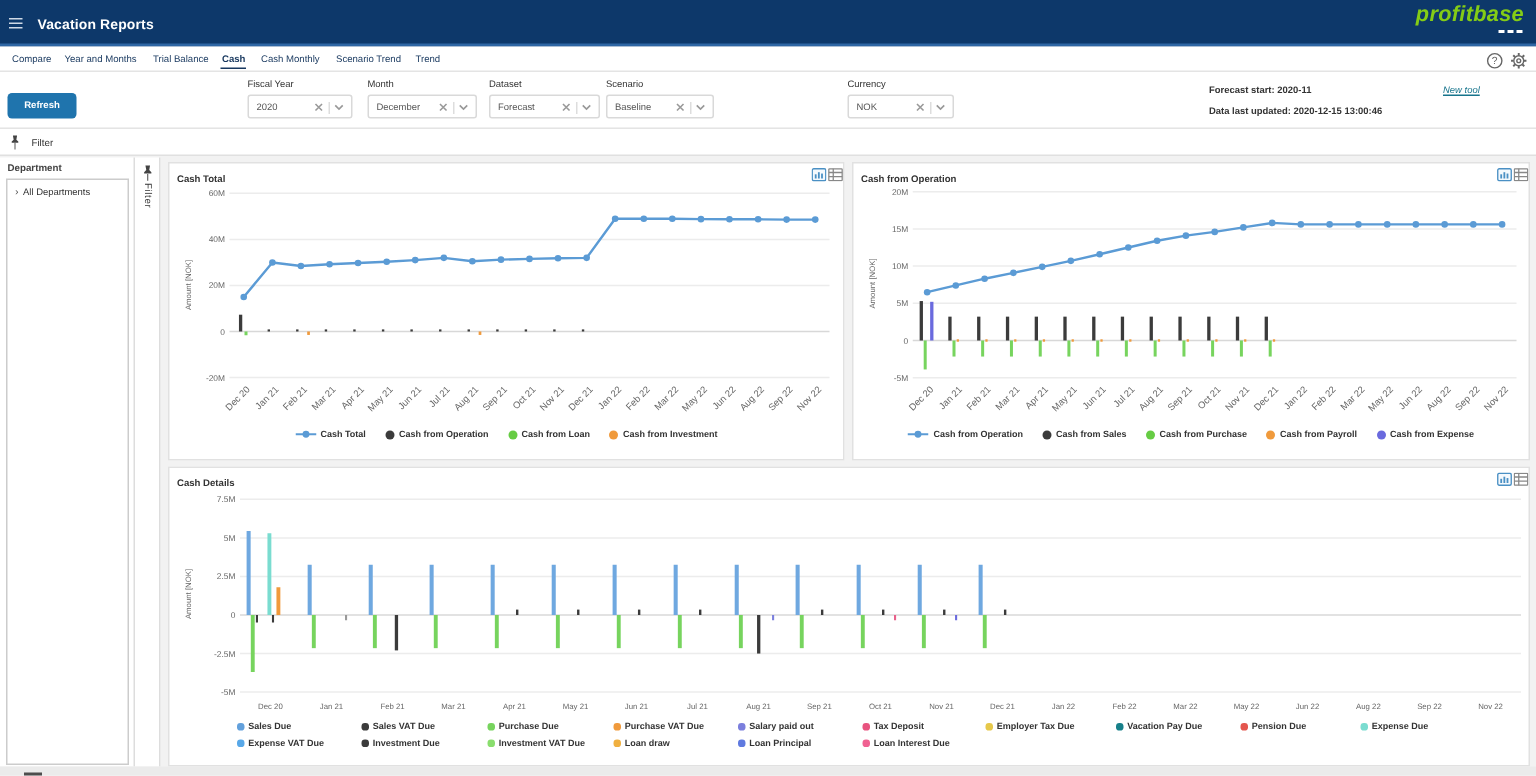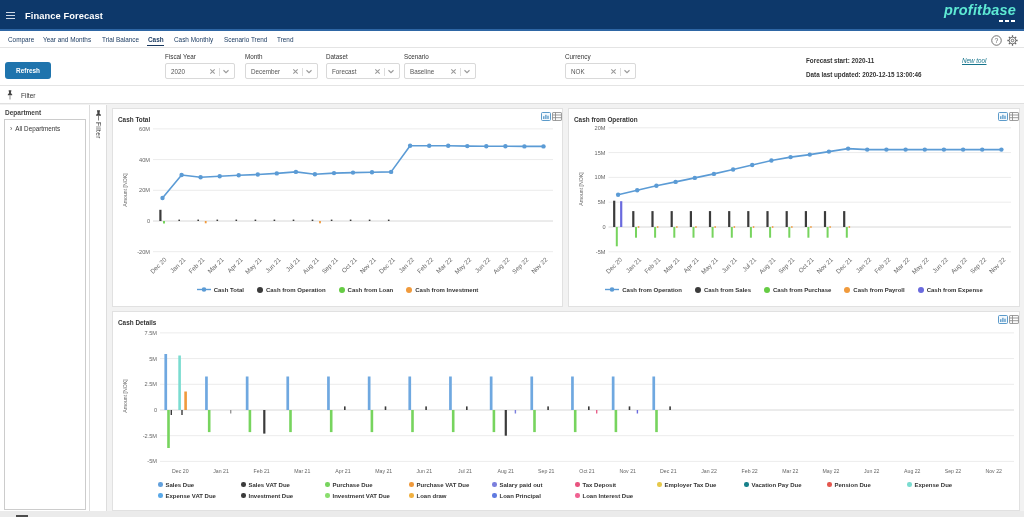--- a/index.html
+++ b/index.html
@@ -1,19 +1,19 @@
 <!DOCTYPE html>
 <html><head><meta charset="utf-8"><style>
 * { margin:0; padding:0; box-sizing:border-box; }
 body { font-family:"Liberation Sans",sans-serif; width:1024px; height:517px; overflow:hidden; position:relative; background:#f2f2f2; }
 #hdr { position:absolute; left:0; top:0; width:1024px; height:30.5px; background:#0d386a; border-bottom:2.5px solid #2e66a4; }
 #hdr .title { position:absolute; left:25px; top:11px; color:#fff; font-size:9.3px; font-weight:700; letter-spacing:0.1px; line-height:10px; }
 #burger div { width:9.5px; height:1.4px; background:#cfd9e6; margin-bottom:1.9px; }
 #burger { position:absolute; left:5.5px; top:11.5px; }
-#logo { position:absolute; right:8px; top:2px; color:#5eead4; font-size:14.5px; font-weight:700; font-style:italic; letter-spacing:0.2px; }
+#logo { position:absolute; right:8px; top:2px; color:#84cc16; font-size:14.5px; font-weight:700; font-style:italic; letter-spacing:0.2px; }
 #logodash span { display:inline-block; width:4.4px; height:2.2px; background:#fff; margin-left:1.6px; }
 #logodash { position:absolute; right:9px; top:20px; font-size:0; }
 #tabs { position:absolute; left:0; top:31px; width:1024px; height:17px; background:#fff; border-bottom:1px solid #e4e4e4; }
 .tab { position:absolute; top:5px; font-size:6.4px; font-weight:400; color:#17375e; line-height:7px; }
 .tab.act { font-weight:700; }
 #tabline { position:absolute; left:147px; top:13.5px; width:16.5px; height:1.6px; background:#17375e; }
 #tabicons { position:absolute; right:6px; top:3.5px; }
 #tabicons svg { margin-left:5px; }
 #controls { position:absolute; left:0; top:48px; width:1024px; height:37px; background:#fff; }
 #refresh { position:absolute; left:5px; top:62px; width:46px; height:17px; background:#1f74ad; border-radius:3px; color:#fff; font-size:6.4px; font-weight:700; text-align:center; line-height:17px; }
@@ -49,21 +49,21 @@
 .pin { line-height:0; }
 #bottomstrip { position:absolute; left:0; top:511px; width:1024px; height:6px; background:#ebebeb; }
 </style></head>
 <body>
 <div id="hdr">
   <div id="burger">
       <div></div>
       <div></div>
       <div></div>
     </div>
-  <div class="title">Finance Forecast</div>
+  <div class="title">Vacation Reports</div>
   <div id="logo">profitbase</div>
   <div id="logodash"><span></span><span></span><span></span></div>
 </div>
 <div id="tabs">
   <span class="tab" style="left:8px">Compare</span>
   <span class="tab" style="left:43px">Year and Months</span>
   <span class="tab" style="left:102px">Trial Balance</span>
   <span class="tab act" style="left:148px">Cash</span>
   <span class="tab" style="left:174px">Cash Monthly</span>
   <span class="tab" style="left:224px">Scenario Trend</span>

